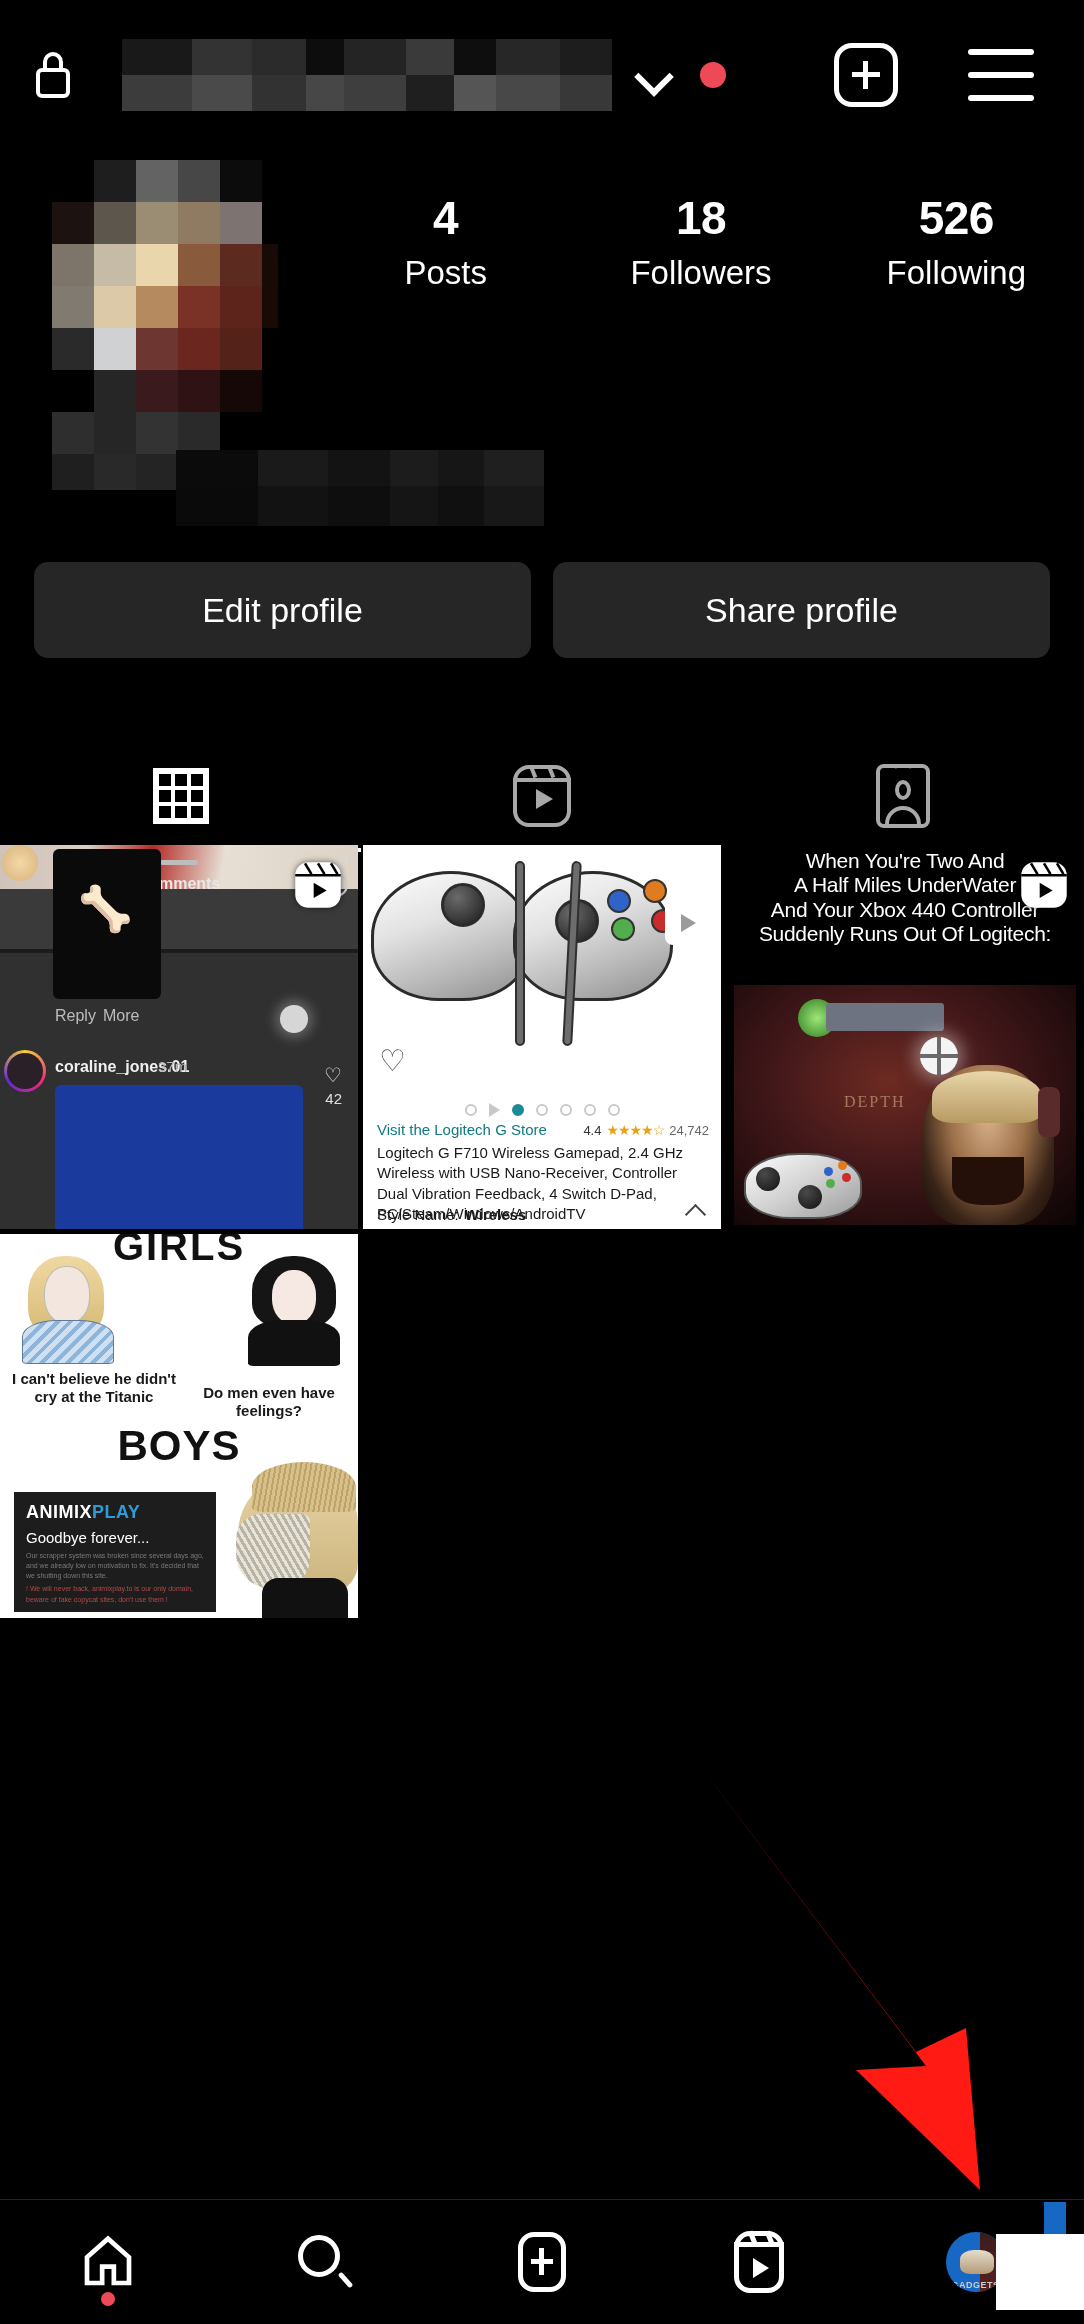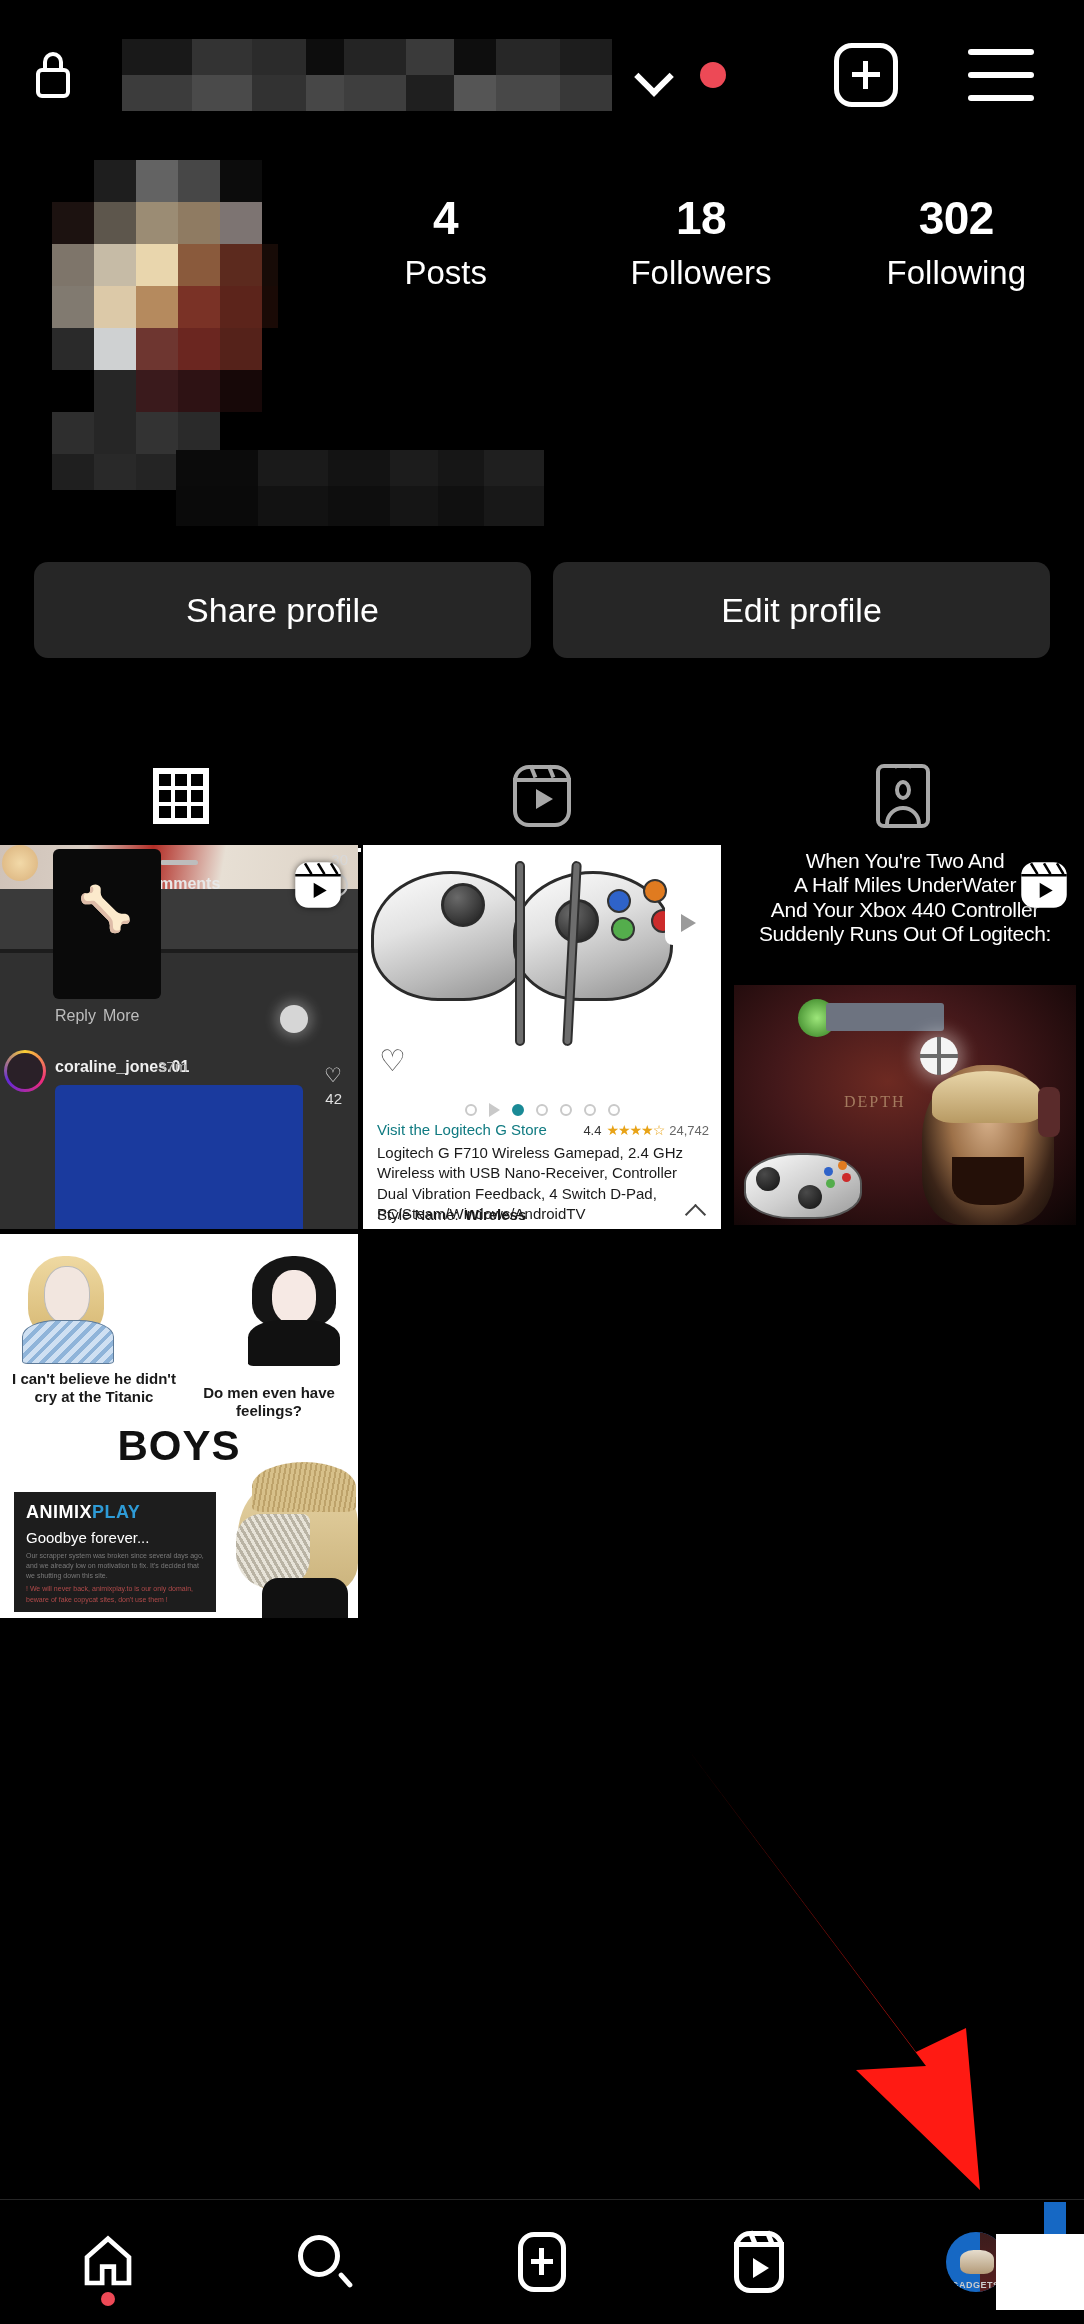--- a/index.html
+++ b/index.html
@@ -437,21 +437,21 @@
     <div class="stats">
       <div class="stat">
         <div class="num">4</div>
         <div class="lbl">Posts</div>
       </div>
       <div class="stat">
         <div class="num">18</div>
         <div class="lbl">Followers</div>
       </div>
       <div class="stat">
-        <div class="num">302</div>
+        <div class="num">526</div>
         <div class="lbl">Following</div>
       </div>
     </div>
   </div>
 
   <div class="bio-blur">
     <div class="px" style="left:258px;top:10px;width:70px;height:36px;background:#1a1a1a"></div>
     <div class="px" style="left:328px;top:10px;width:62px;height:36px;background:#131313"></div>
     <div class="px" style="left:390px;top:10px;width:48px;height:36px;background:#1c1c1c"></div>
     <div class="px" style="left:438px;top:10px;width:46px;height:36px;background:#161616"></div>
@@ -459,22 +459,22 @@
     <div class="px" style="left:258px;top:46px;width:70px;height:40px;background:#121212"></div>
     <div class="px" style="left:328px;top:46px;width:62px;height:40px;background:#0e0e0e"></div>
     <div class="px" style="left:390px;top:46px;width:48px;height:40px;background:#151515"></div>
     <div class="px" style="left:438px;top:46px;width:46px;height:40px;background:#101010"></div>
     <div class="px" style="left:484px;top:46px;width:60px;height:40px;background:#181818"></div>
     <div class="px" style="left:176px;top:10px;width:82px;height:36px;background:#0b0b0b"></div>
     <div class="px" style="left:176px;top:46px;width:82px;height:40px;background:#0a0a0a"></div>
   </div>
 
   <div class="btn-row">
+    <button class="pbtn">Edit profile</button>
     <button class="pbtn">Share profile</button>
-    <button class="pbtn">Edit profile</button>
   </div>
 
   <div class="tabs">
     <div class="tab">
       <div class="grid-ico">
         <i></i>
           <i></i>
           <i></i>
           <i></i>
           <i></i>
@@ -606,20 +606,21 @@
         <svg viewBox="0 0 24 24">
             <rect x="1.5" y="1.5" width="21" height="21" rx="6" fill="#fff"></rect>
         <path d="M6 2 L9 7 M12 2 L15 7 M18 2 L21 7" stroke="#000" stroke-width="1.2"></path>
         <path d="M1.5 7.5 H22.5" stroke="#000" stroke-width="1.2"></path>
         <path d="M10 11 L16 14.5 L10 18 Z" fill="#000"></path>
           </svg>
       </div>
     </div>
 
     <div class="cell p4">
+      <div class="girls">GIRLS</div>
       <div class="g1">
         <div class="hairL"></div>
           <div class="faceL"></div>
           <div class="shirtL"></div>
       </div>
       <div class="g2">
         <div class="hairD"></div>
           <div class="faceD"></div>
           <div class="shirtD"></div>
       </div>

